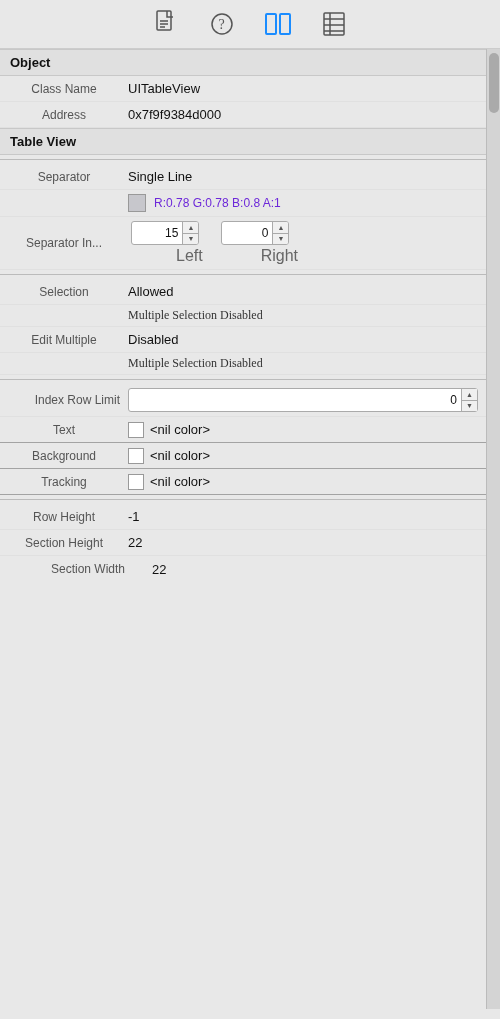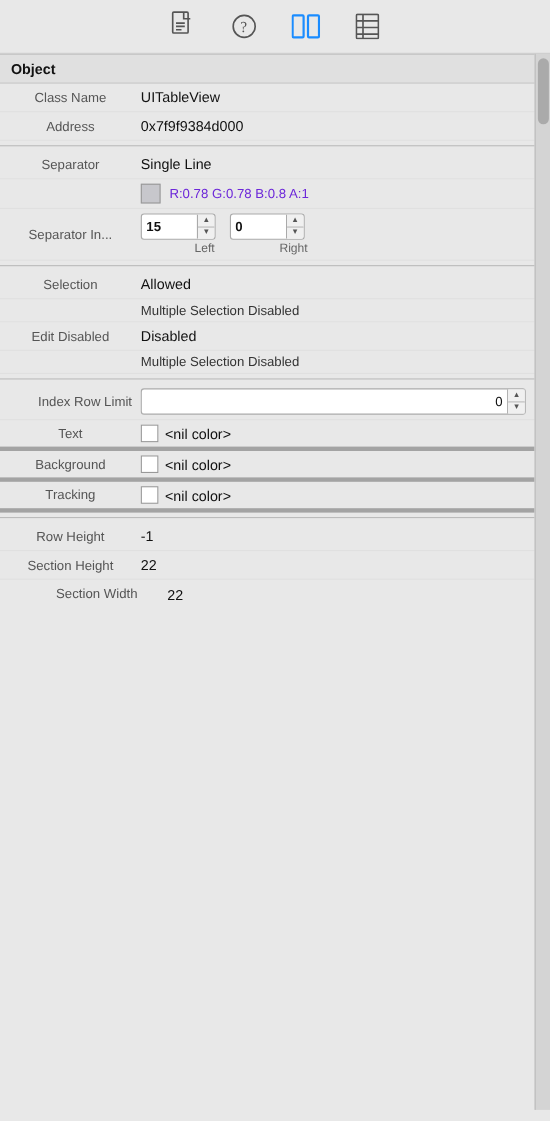--- a/index.html
+++ b/index.html
@@ -149,26 +149,25 @@
       align-items: center;
       border: 1px solid #aaa;
       background: white;
       border-radius: 3px;
       overflow: hidden;
     }
     .inset-input {
       width: 50px;
       border: none;
       outline: none;
-      text-align: left;
+      text-align: right;
       padding: 2px 4px;
       font-size: 12px;
       background: white;
       color: #111;
-      font-weight: bold;
     }
     .stepper {
       display: flex;
       flex-direction: column;
       width: 16px;
       border-left: 1px solid #aaa;
       height: 22px;
     }
     .stepper-up, .stepper-down {
       flex: 1;
@@ -178,21 +177,21 @@
       font-size: 7px;
       color: #555;
       cursor: pointer;
       background: #f0f0f0;
       border: none;
       padding: 0;
       line-height: 1;
     }
     .stepper-up { border-bottom: 1px solid #aaa; }
     .inset-sublabel {
-      font-size: 11px;
+      font-size: 16px;
       color: #666;
       margin-top: 2px;
       padding-left: 48px;
     }
 
     
     .index-row {
       display: flex;
       align-items: center;
       padding: 4px 8px;
@@ -226,21 +225,21 @@
       background: white;
       color: #111;
     }
 
     
     .color-prop-row {
       display: flex;
       align-items: center;
       padding: 4px 8px;
       min-height: 26px;
-      border-bottom: 4px solid #a3a3a3;
+      border-bottom: 1px solid #a3a3a3;
     }
     .small-swatch {
       width: 16px;
       height: 16px;
       border: 1px solid #999;
       background: white;
       margin-right: 6px;
       flex-shrink: 0;
     }
 
@@ -248,20 +247,21 @@
       border: none;
       border-top: 1px solid #bbb;
       margin: 4px 0;
     }
 
     .multi-text {
       font-size: 12px;
       color: #333;
       padding: 3px 8px 3px 128px;
       border-bottom: 1px solid #e0e0e0;
+      font-family: Liberation Serif, serif;
     }
   </style>
 </head>
 <body>
 
 <div class="toolbar">
 
   <div class="toolbar-icon">
     <svg width="22" height="28" viewBox="0 0 22 28" fill="none" stroke="#555" stroke-width="1.5">
       <rect x="2" y="1" width="14" height="19" rx="1"></rect>
@@ -304,20 +304,21 @@
 
     <div class="prop-row">
       <span class="prop-label">Class Name</span>
       <span class="prop-value">UITableView</span>
     </div>
     <div class="prop-row">
       <span class="prop-label">Address</span>
       <span class="prop-value">0x7f9f9384d000</span>
     </div>
 
+    <div class="section-header">Table View</div>
 
 
     <hr class="divider">
 
     <div class="prop-row">
       <span class="prop-label">Separator</span>
       <span class="prop-value">Single Line</span>
     </div>
 
     <div class="color-row">
@@ -353,21 +354,21 @@
 
     <hr class="divider">
 
     <div class="prop-row">
       <span class="prop-label">Selection</span>
       <span class="prop-value">Allowed</span>
     </div>
     <div class="multi-text">Multiple Selection Disabled</div>
 
     <div class="prop-row">
-      <span class="prop-label">Edit Disabled</span>
+      <span class="prop-label">Edit Multiple</span>
       <span class="prop-value">Disabled</span>
     </div>
     <div class="multi-text">Multiple Selection Disabled</div>
 
     <hr class="divider">
 
     <div class="index-row">
       <span class="index-label">Index Row Limit</span>
       <div class="index-field">
         <input class="index-input" type="text" value="0" style="">

